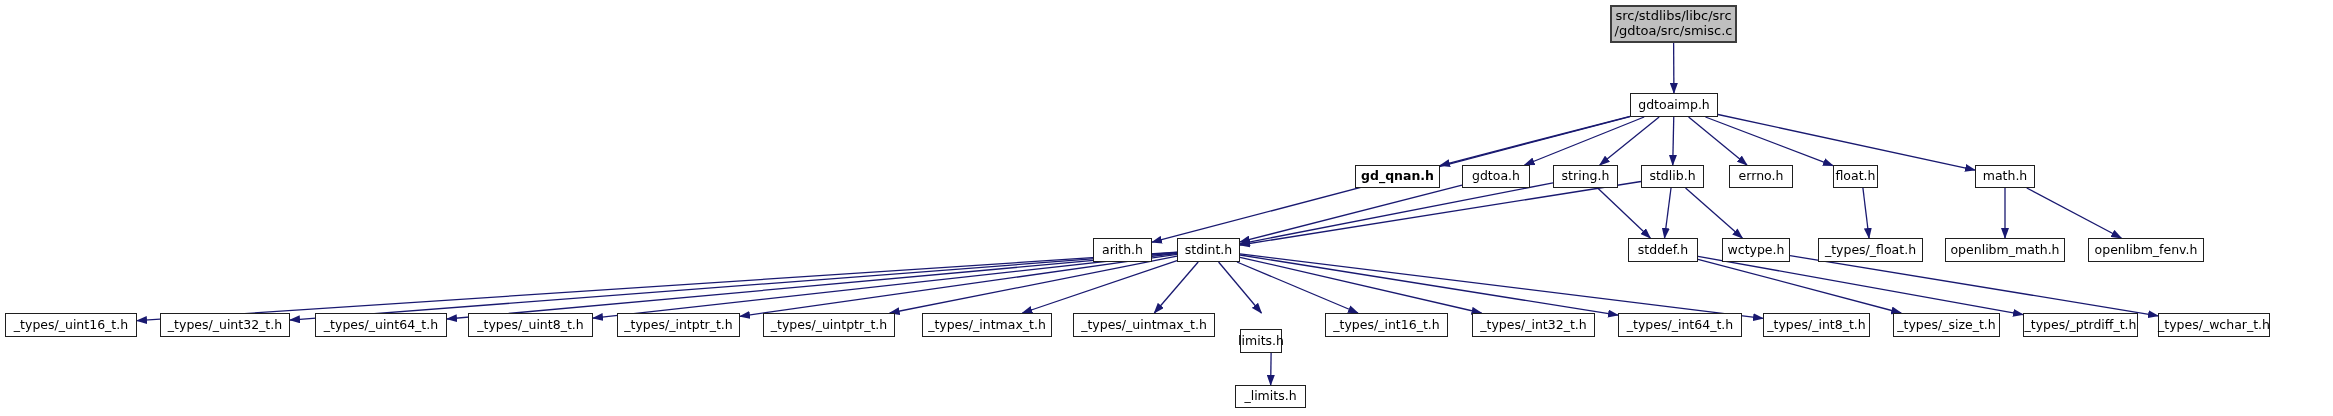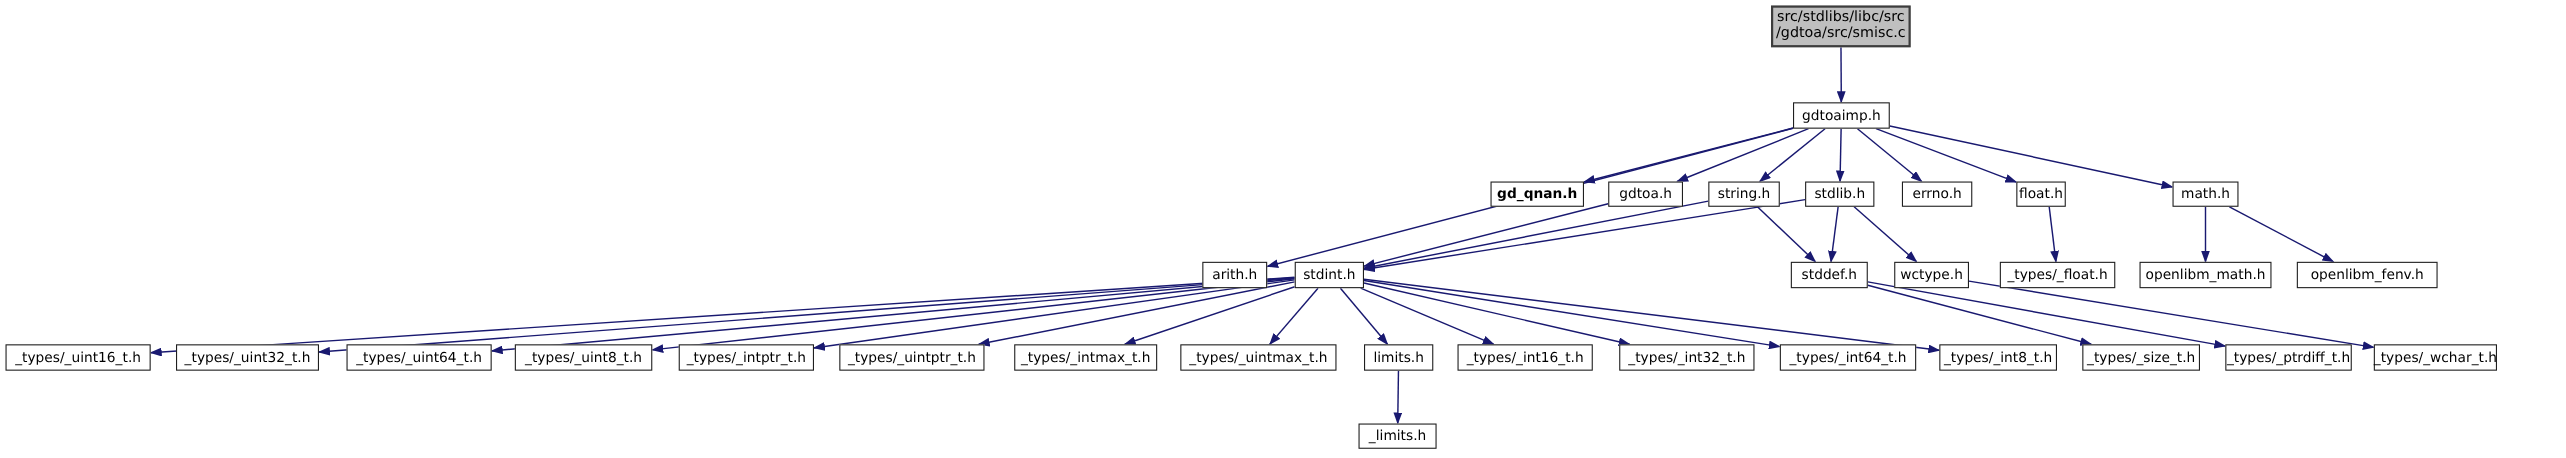--- a/index.html
+++ b/index.html
@@ -133,21 +133,21 @@
       </div>
       <div class="node" style="left: 1722px; top: 238px; width: 68px; height: 24px;">
         <span>wctype.h</span>
       </div>
       <div class="node" style="left: 1818px; top: 238px; width: 105px; height: 24px;">
         <span>_types/_float.h</span>
       </div>
       <div class="node" style="left: 1945px; top: 238px; width: 120px; height: 24px;">
         <span>openlibm_math.h</span>
       </div>
-      <div class="node" style="left: 2088px; top: 238px; width: 128px; height: 24px;">
+      <div class="node" style="left: 2088px; top: 238px; width: 116px; height: 24px;">
         <span>openlibm_fenv.h</span>
       </div>
       <div class="node" style="left: 5px; top: 313px; width: 132px; height: 24px;">
         <span>_types/_uint16_t.h</span>
       </div>
       <div class="node" style="left: 160px; top: 313px; width: 130px; height: 24px;">
         <span>_types/_uint32_t.h</span>
       </div>
       <div class="node" style="left: 315px; top: 313px; width: 132px; height: 24px; justify-content: center;">
         <span>_types/_uint64_t.h</span>
@@ -160,21 +160,21 @@
       </div>
       <div class="node" style="left: 763px; top: 313px; width: 132px; height: 24px;">
         <span>_types/_uintptr_t.h</span>
       </div>
       <div class="node" style="left: 922px; top: 313px; width: 130px; height: 24px;">
         <span>_types/_intmax_t.h</span>
       </div>
       <div class="node" style="left: 1073px; top: 313px; width: 142px; height: 24px;">
         <span>_types/_uintmax_t.h</span>
       </div>
-      <div class="node" style="left: 1240px; top: 313px; width: 63px; height: 24px; justify-content: center;">
+      <div class="node" style="left: 1240px; top: 329px; width: 42px; height: 24px; justify-content: center;">
         <span>limits.h</span>
       </div>
       <div class="node" style="left: 1325px; top: 313px; width: 123px; height: 24px;">
         <span>_types/_int16_t.h</span>
       </div>
       <div class="node" style="left: 1472px; top: 313px; width: 123px; height: 24px;">
         <span>_types/_int32_t.h</span>
       </div>
       <div class="node" style="left: 1618px; top: 313px; width: 124px; height: 24px;">
         <span>_types/_int64_t.h</span>

